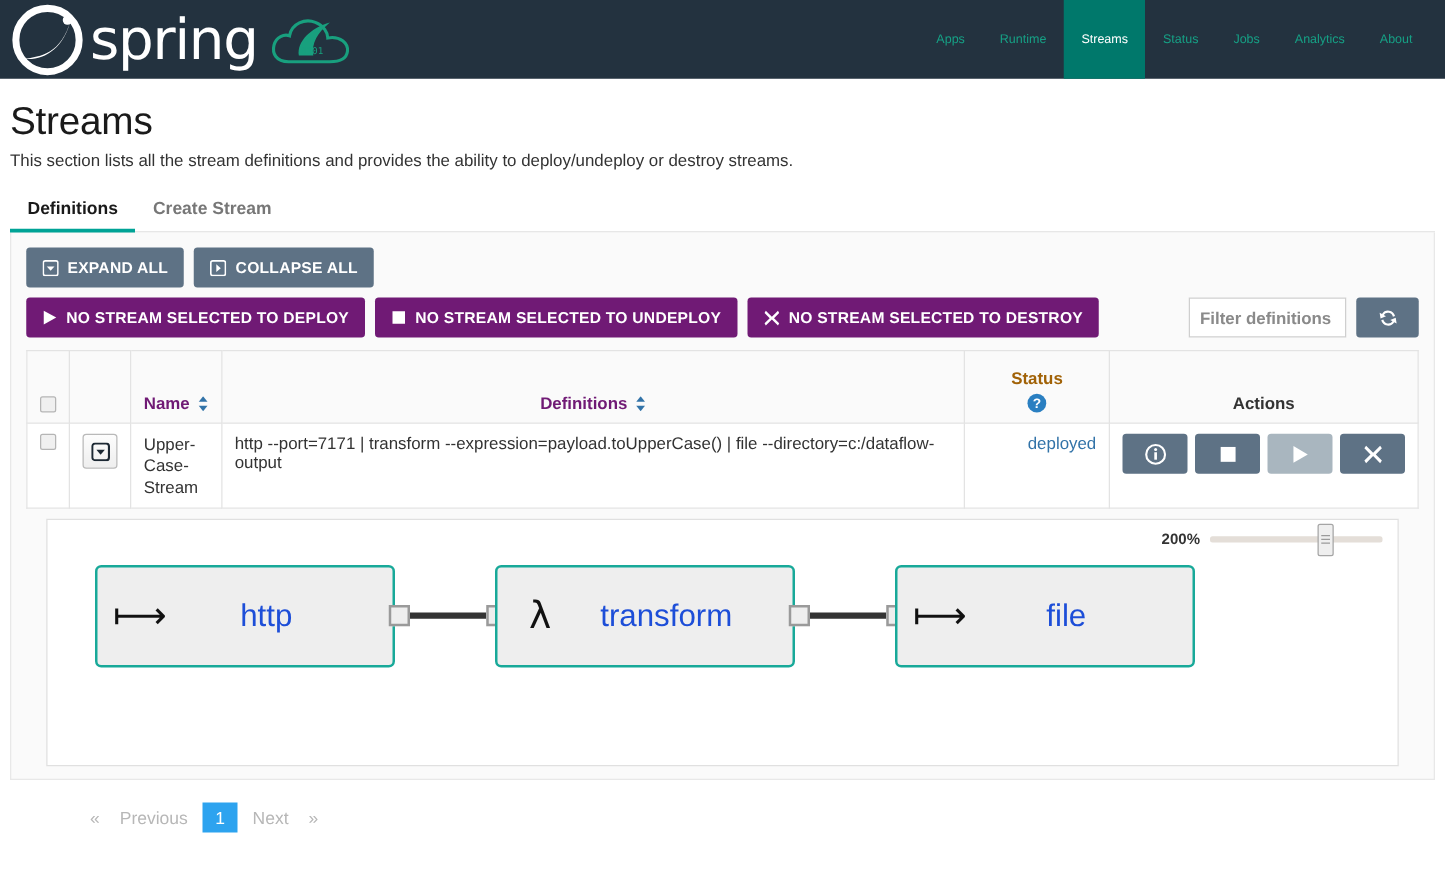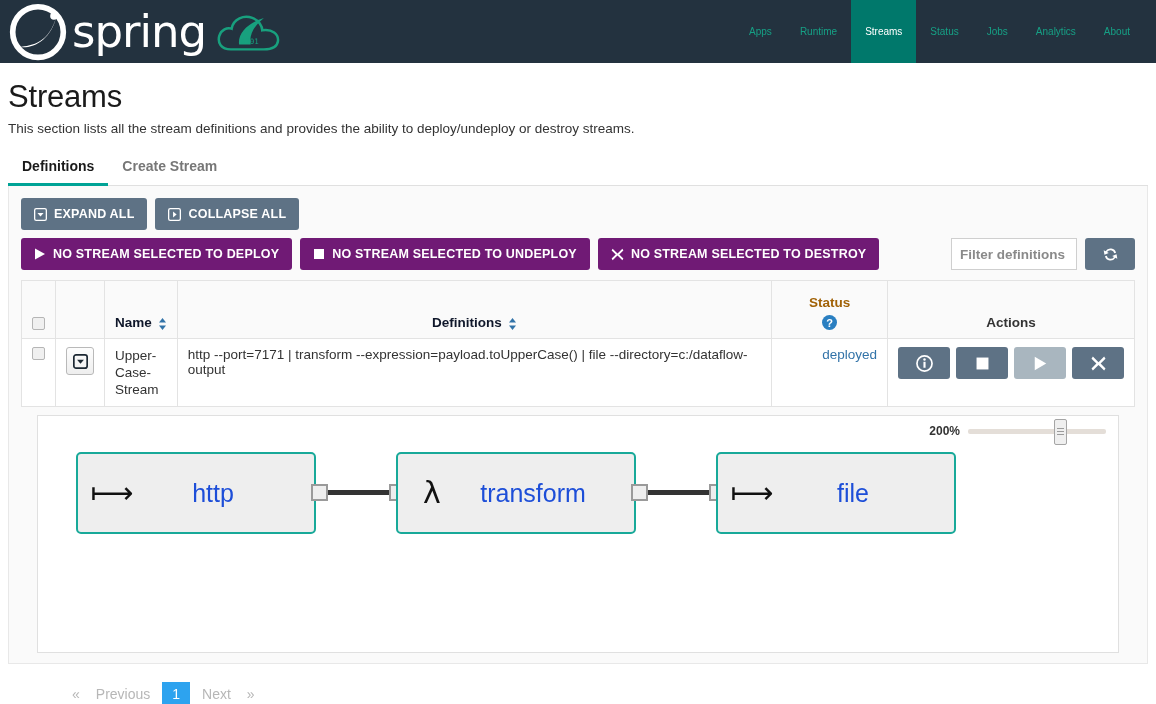--- a/index.html
+++ b/index.html
@@ -152,21 +152,21 @@
     font-weight: bold;
     color: #3273a8;
     vertical-align: bottom;
     height: 58px;
   }
   th.c-check, td.c-check { width: 32px; }
   th.c-icon, td.c-icon { width: 48px; }
   th.c-name, td.c-name { width: 72px; }
   th.c-status, td.c-status { width: 74px; }
   th.c-actions, td.c-actions { width: 240px; }
-  .th-label { color: #0f172a; display: inline-flex; align-items: flex-end; gap: 6px; }
+  .th-label { color: #701a75; display: inline-flex; align-items: center; gap: 6px; }
   .status-head { color: #a16207; font-weight: bold; }
   .help-icon {
     display: inline-flex; align-items: center; justify-content: center;
     width: 15px; height: 15px; border-radius: 50%;
     background: #2a7fc1; color: #fff;
     font-size: 11px; font-weight: bold; margin-top: 5px;
     cursor: pointer;
   }
   .actions-head { color: #333; font-weight: bold; }
   td.c-name { color: #333; line-height: 17px; word-break: break-word; }
@@ -198,21 +198,21 @@
     display: flex; align-items: center; justify-content: center;
     cursor: pointer;
   }
   .act-btn.disabled { background: #a9b6bf; cursor: default; }
 
   
   .flow-panel {
     margin: 8px 16px 0 16px;
     background: #ffffff;
     border: 1px solid #e0e0e0;
-    height: 238px;
+    height: 198px;
     position: relative;
   }
   .zoom-ctl {
     position: absolute;
     top: 8px; right: 12px;
     display: flex; align-items: center; gap: 8px;
   }
   .zoom-label { font-size: 12px; font-weight: bold; color: #333; }
   .zoom-track {
     width: 138px; height: 5px;

